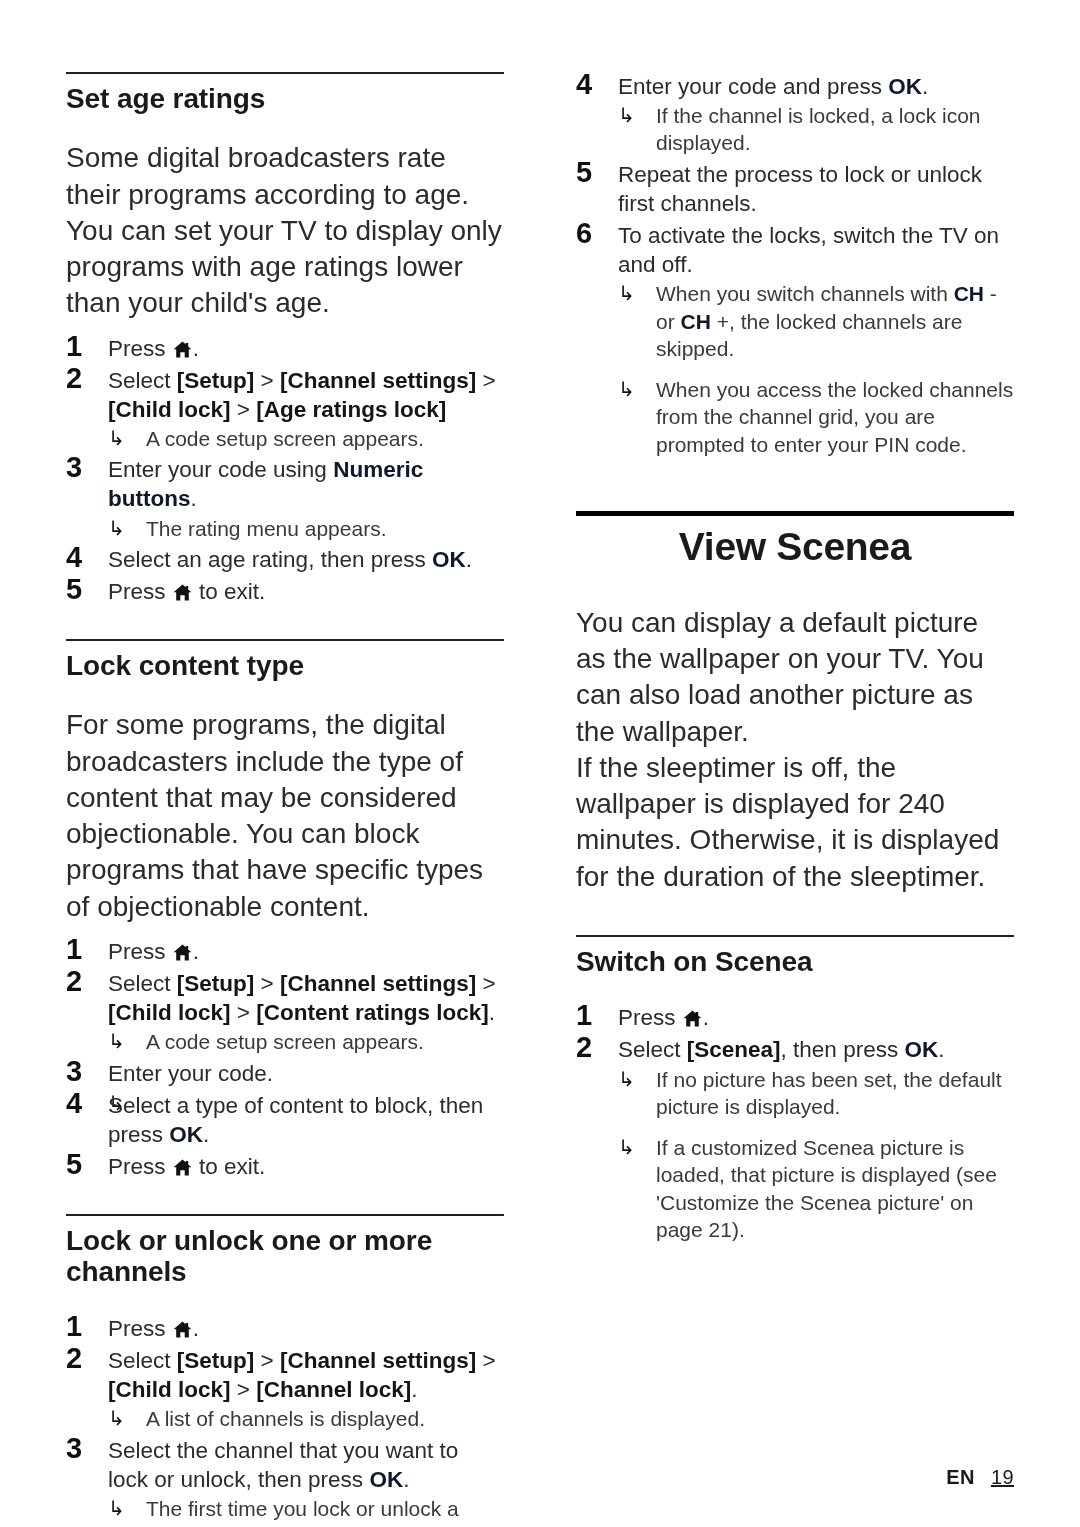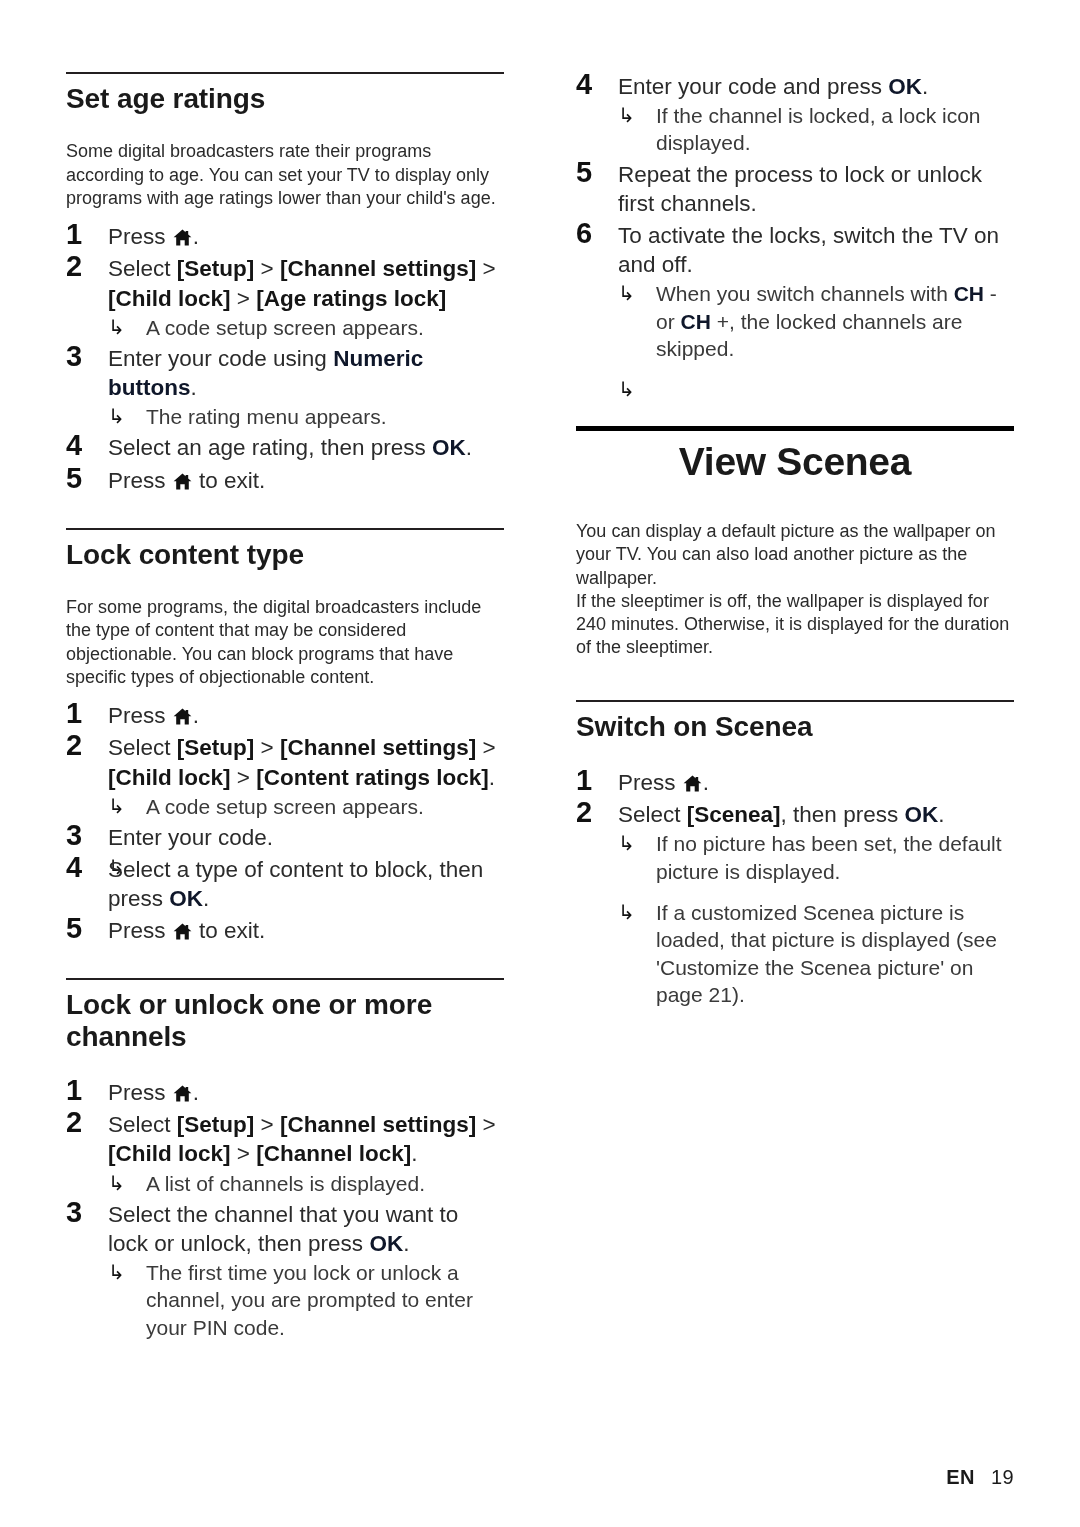--- a/index.html
+++ b/index.html
@@ -64,21 +64,21 @@
     font-weight: 600;
     letter-spacing: -0.3px;
     margin: 0 0 36px 0;
     line-height: 1.1;
     color: #1a1a1a;
     text-align: center;
   }
 
   
   p.body {
-    font-size: 18px;
+    font-size: 28px;
     line-height: 1.295;
     margin: 0 0 12px 0;
     color: #2b2b2b;
     font-weight: 400;
   }
   p.body.tight { margin-bottom: 0; }
 
   
   ol.steps {
     list-style: none;
@@ -150,21 +150,21 @@
   
   .footer {
     position: absolute;
     right: 66px;
     bottom: 38px;
     font-size: 20px;
     color: #1a1a1a;
     letter-spacing: 0.4px;
   }
   .footer .lang { font-weight: 700; margin-right: 16px; }
-  .footer .pageno { font-weight: 400; }
+  .footer .pageno { font-weight: 400; text-decoration: underline; }
 </style>
 </head>
 <body>
 
 <div class="page">
   <div class="columns">
 
     <div class="col col-left">
 
       <section>
@@ -315,20 +315,21 @@
         <li>
           <span class="num">6</span>
           <span class="step-text">To activate the locks, switch the TV on and off.</span>
           <ul class="notes">
             <li class="note-gap">
               <span class="arrow">↳</span>
               <span>When you switch channels with <span class="b">CH</span> - or <span class="b">CH</span> +, the locked channels are skipped.</span>
             </li>
             <li>
               <span class="arrow">↳</span>
+              <span>When you access the locked channels from the channel grid, you are prompted to enter your PIN code.</span>
             </li>
           </ul>
         </li>
       </ol>
 
       <div style="height:50px"></div>
 
       <section>
         <hr class="rule-thick">
         <h1 class="chapter-title">View Scenea</h1>

